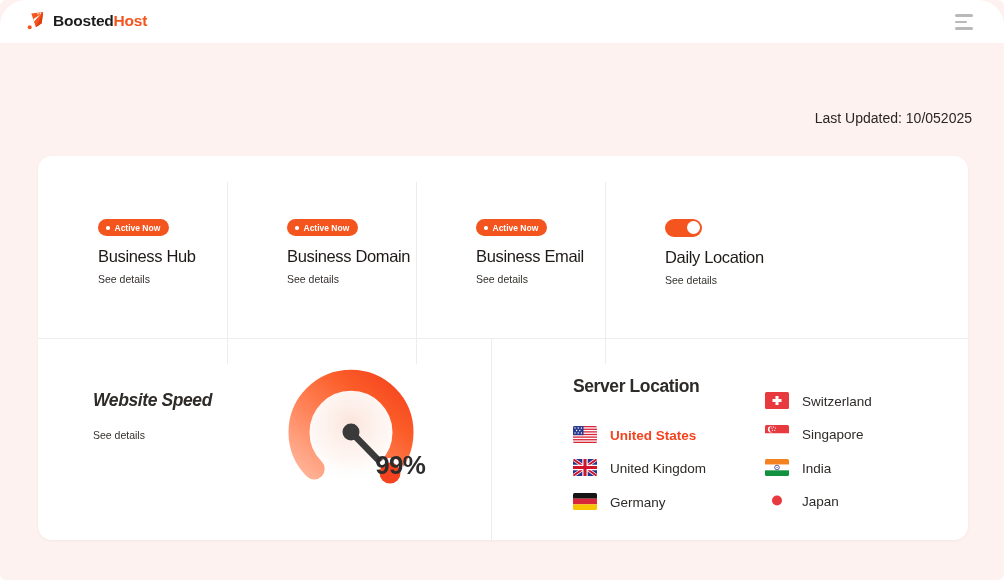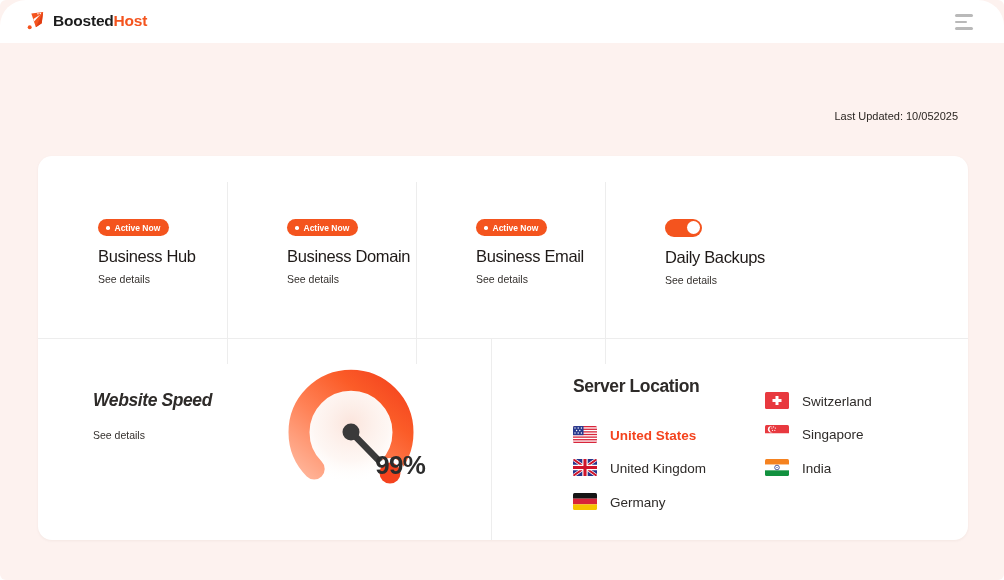--- a/index.html
+++ b/index.html
@@ -85,23 +85,23 @@
     top: 82px;
     font-size: 31px;
     font-weight: 500;
     color: #1f1a18;
     letter-spacing: -0.9px;
     white-space: nowrap;
   }
 
   #last-updated {
     position: absolute;
-    right: 46px;
+    right: 32px;
     top: 110px;
-    font-size: 11px;
+    font-size: 14px;
     color: #2b2622;
     white-space: nowrap;
     padding-left: 28px;
   }
 
   
   #panel {
     position: absolute;
     left: 38px;
     top: 156px;
@@ -383,21 +383,21 @@
           <span>Active Now</span>
         </span>
         <div class="card-title">Business Email</div>
         <div class="see-details">See details</div>
       </div>
 
       <div class="service-card">
         <span class="toggle-switch">
           <span class="knob"></span>
         </span>
-        <div class="card-title">Daily Backups</div>
+        <div class="card-title">Daily Location</div>
         <div class="see-details">See details</div>
       </div>
 
     </div>
 
     <div id="panel-hdivider"></div>
 
     <div id="bottom-row">
 
       <div id="speed-section">
@@ -520,19 +520,26 @@
             <svg class="flag" viewBox="0 0 24 17">
               <rect y="0" width="24" height="5.67" fill="#f58220"></rect>
               <rect y="5.67" width="24" height="5.67" fill="#ffffff"></rect>
               <rect y="11.33" width="24" height="5.67" fill="#12913f"></rect>
               <circle cx="12" cy="8.5" r="2.3" fill="none" stroke="#27348b" stroke-width="0.8"></circle>
               <circle cx="12" cy="8.5" r="0.6" fill="#27348b"></circle>
             </svg>
             <span class="loc-label">India</span>
           </div>
 
+          <div class="loc-item">
+            <svg class="flag" viewBox="0 0 24 17">
+              <rect width="24" height="17" fill="#ffffff"></rect>
+              <circle cx="12" cy="8.5" r="5" fill="#e8393f"></circle>
+            </svg>
+            <span class="loc-label">Japan</span>
+          </div>
 
         </div>
       </div>
 
     </div>
   </div>
 </div>
 
 </body></html>

